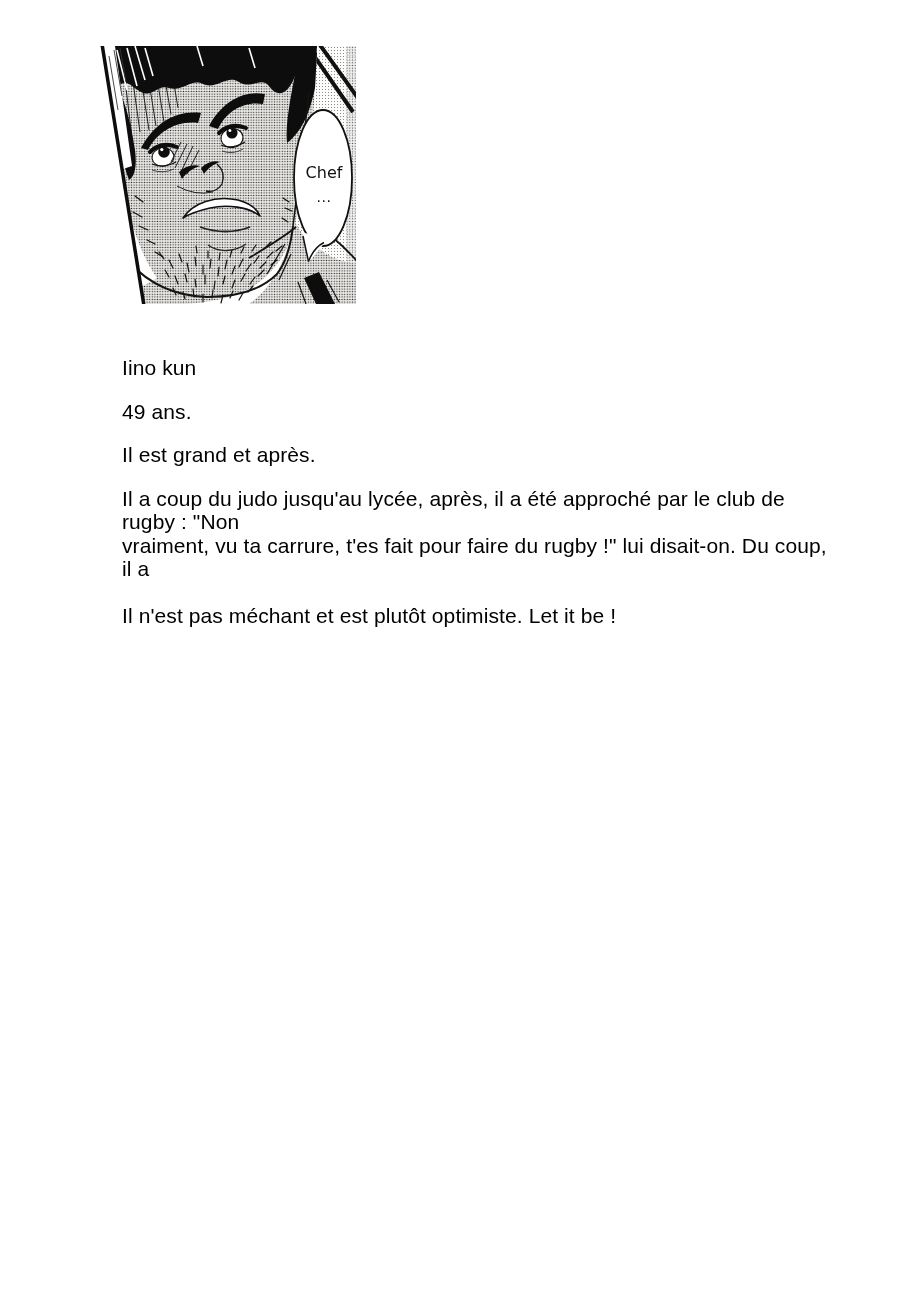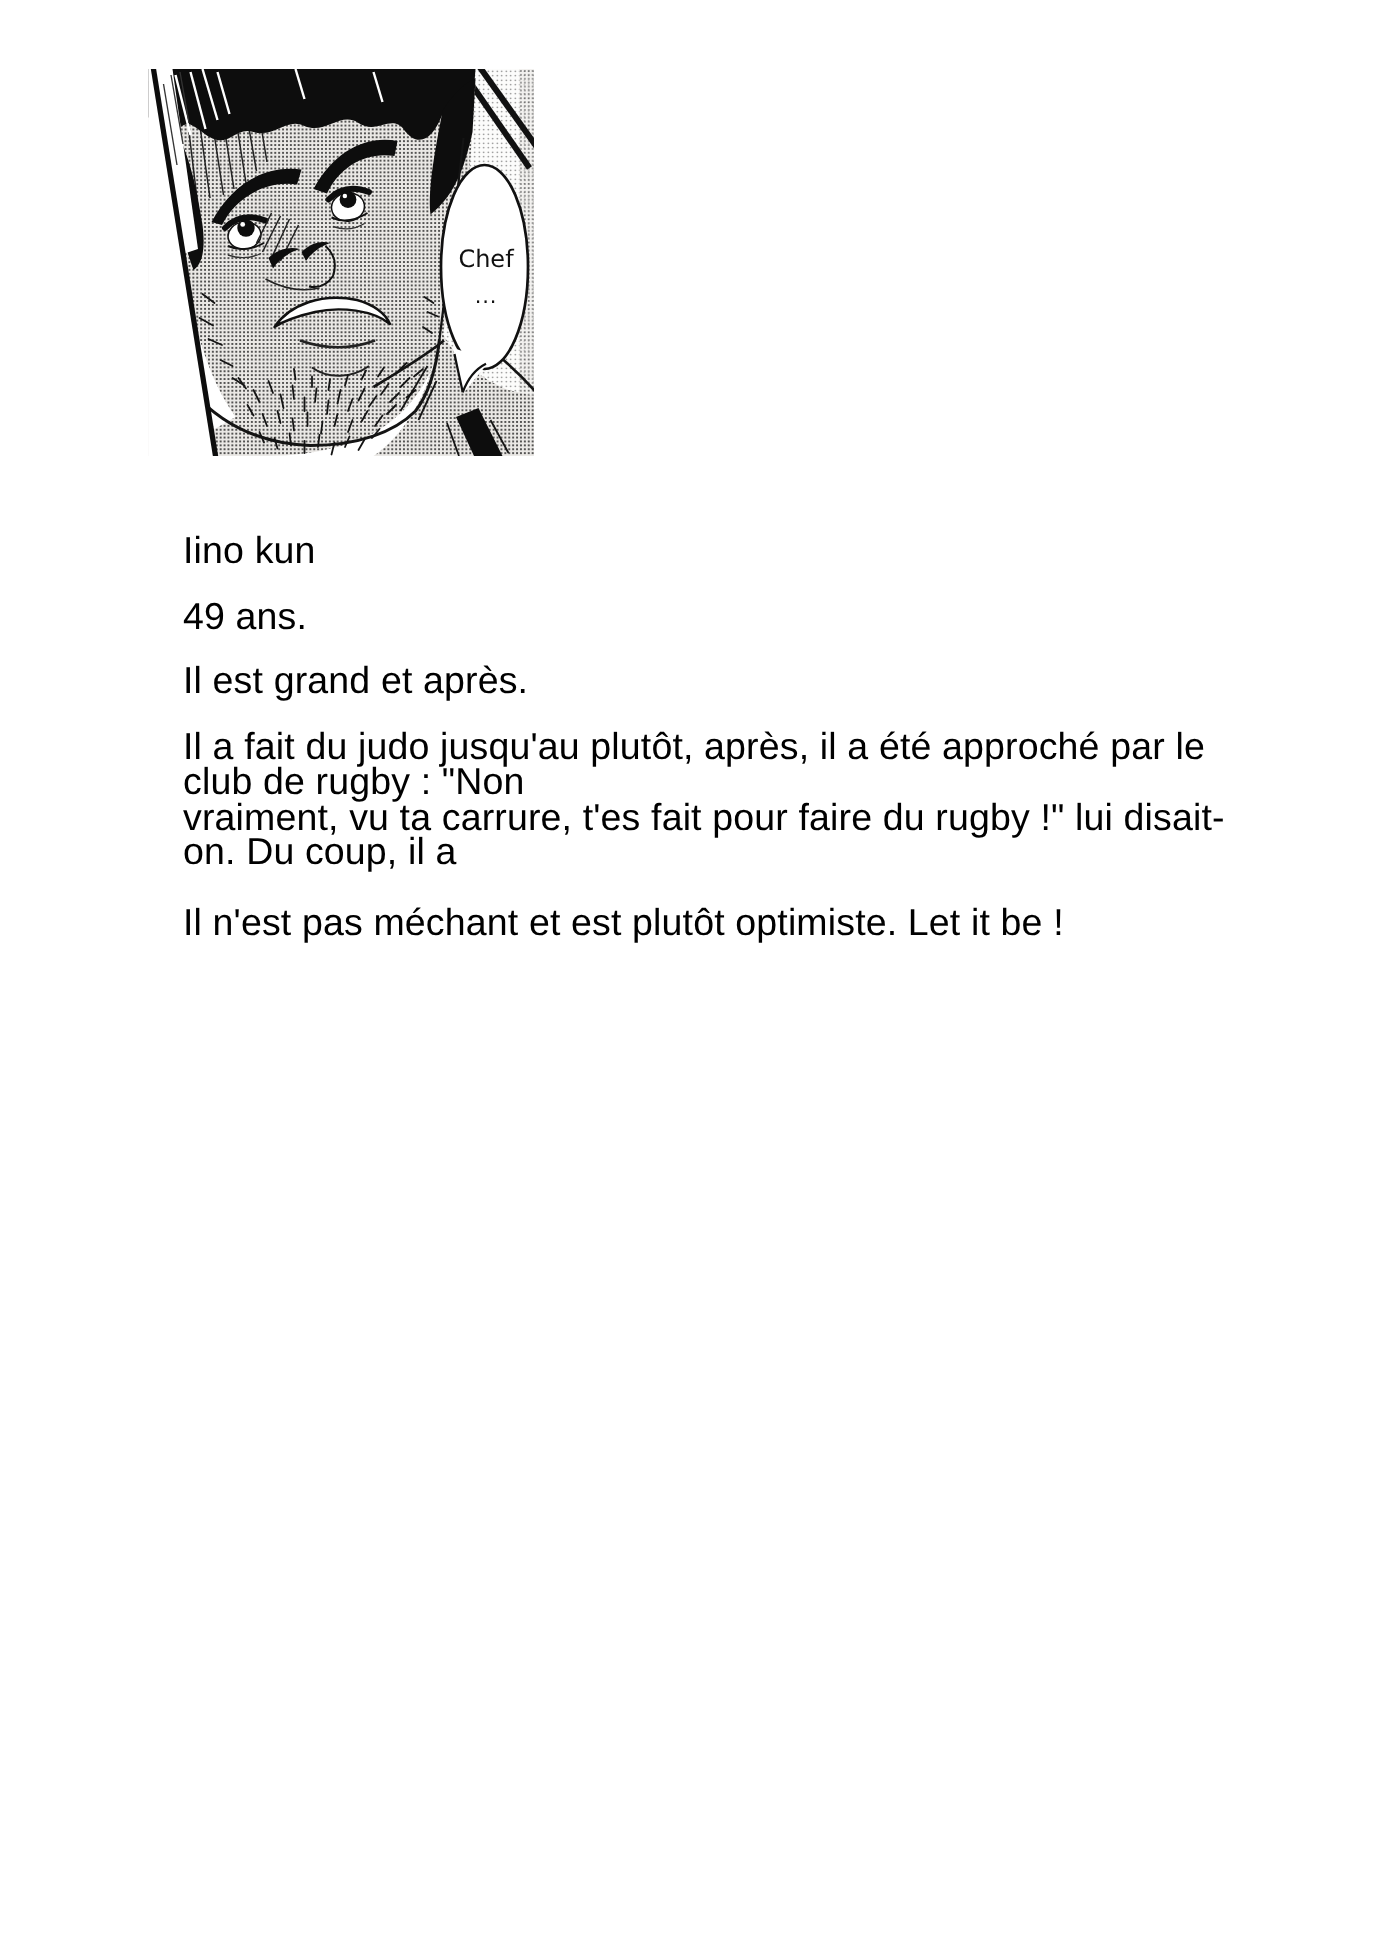--- a/index.html
+++ b/index.html
@@ -11,21 +11,21 @@
   figure.panel{
     position:absolute;left:85px;top:32px;width:257px;height:258px;margin:14px;
   }
   figure.panel svg{display:block;width:257px;height:258px;}
   .bubble-text{
     font-family:"DejaVu Sans",sans-serif;
     fill:#111;
   }
   section.bio{
     position:absolute;left:122px;top:356px;width:714px;
-    font-size:25px;line-height:23.5px;letter-spacing:0.1px;
+    font-size:21px;line-height:23.5px;letter-spacing:0.1px;
   }
   section.bio p{margin:0 0 20px 0;}
 </style>
 </head>
 <body>
 
 <div class="page">
 
   <figure class="panel">
     <svg viewBox="0 0 257 258">
@@ -177,20 +177,20 @@
         </g>
       </g>
     </svg>
   </figure>
 
   <section class="bio">
     <p>Iino kun</p>
     <p>49 ans.</p>
     <p>Il est grand et après.</p>
     <p>
-      <span>Il a fait du judo jusqu'au plutôt, après, il a été approché par le club de rugby : "Non</span><br>
+      <span>Il a coup du judo jusqu'au lycée, après, il a été approché par le club de rugby : "Non</span><br>
       <span>vraiment, vu ta carrure, t'es fait pour faire du rugby !" lui disait-on. Du coup, il a</span><br>
       <br>
       <span>Il n'est pas méchant et est plutôt optimiste. Let it be !</span>
     </p>
   </section>
 
 </div>
 
 </body></html>

